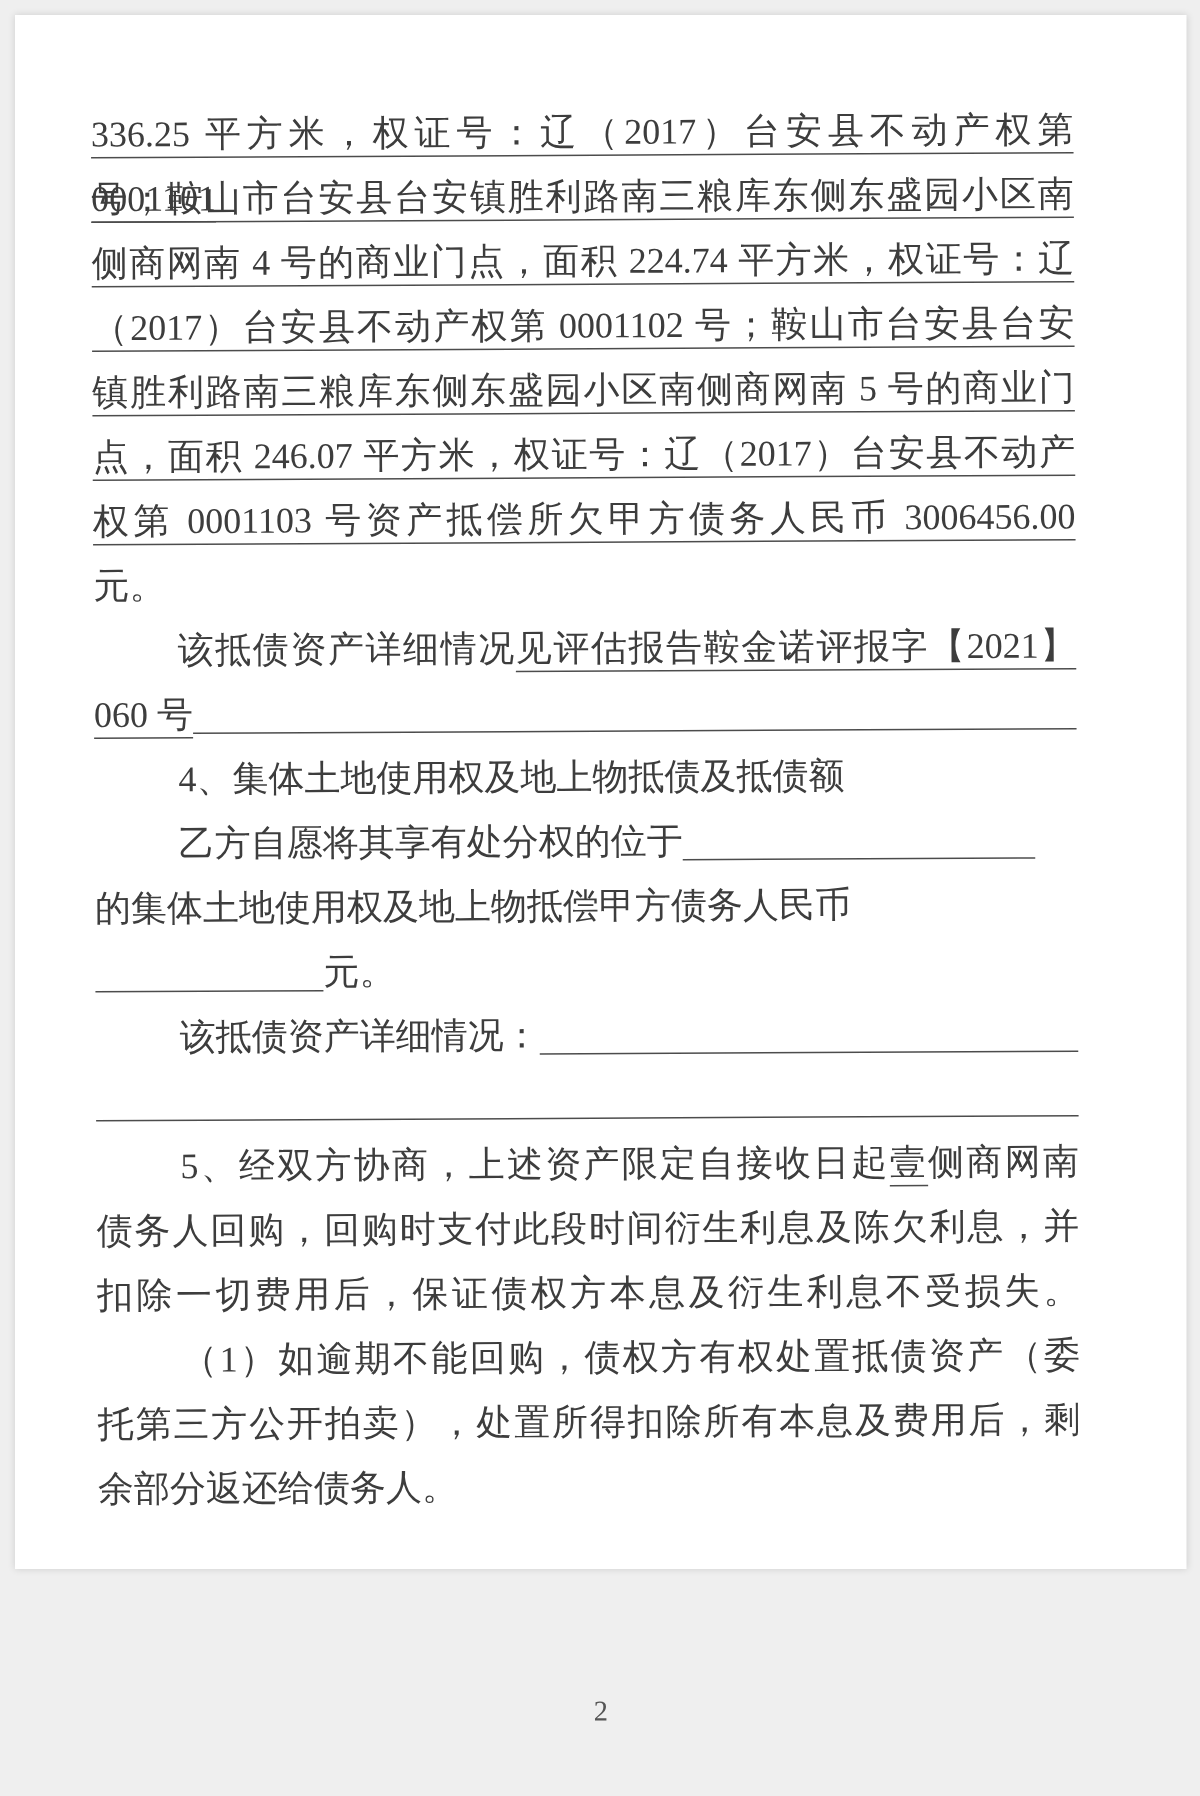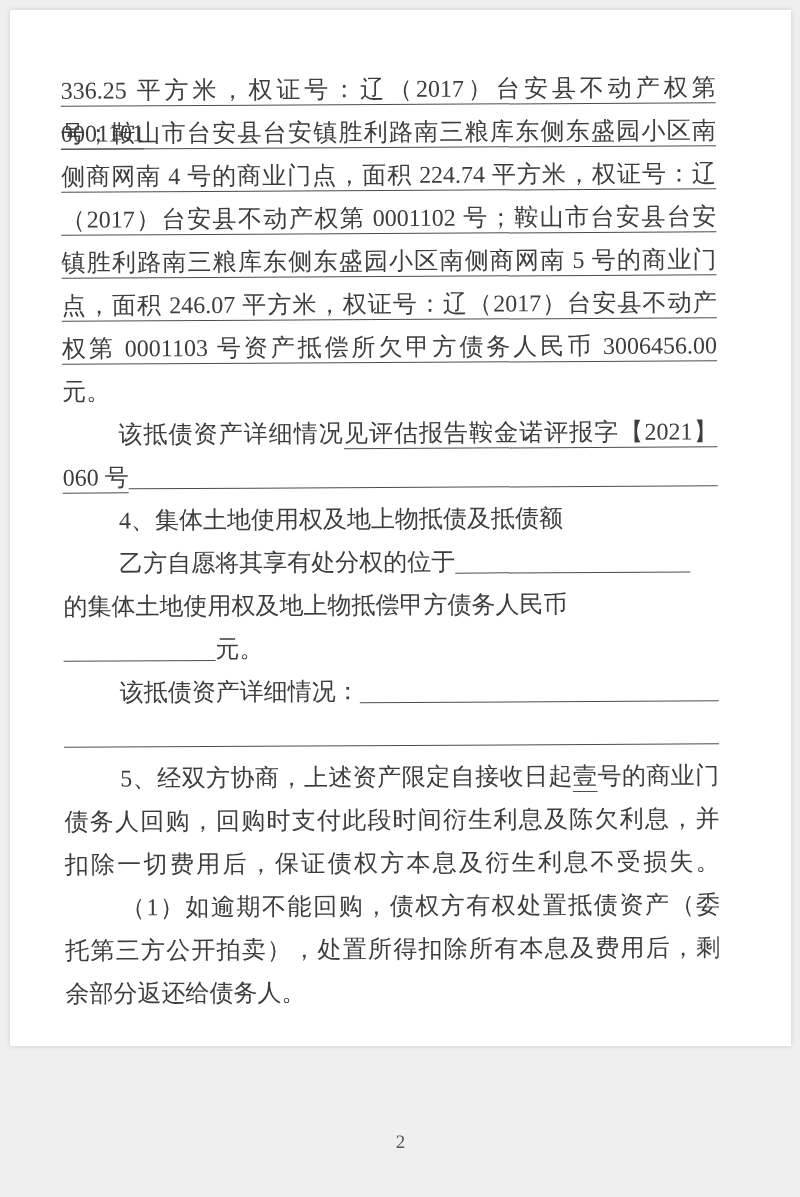--- a/index.html
+++ b/index.html
@@ -89,21 +89,21 @@
         <span class="blank" style="width: 152px;"></span>
         <span>元。</span>
       </div>
       <div class="line flex indent">
         <span>该抵债资产详细情况：</span>
         <span class="blank fill"></span>
       </div>
       <div class="line flex">
         <span class="blank fill"></span>
       </div>
-      <div class="line justify indent"><span>5、经双方协商，上述资产限定自接收日起</span><span class="seg-u">壹</span><span>号的商业门</span></div>
+      <div class="line justify indent"><span>5、经双方协商，上述资产限定自接收日起</span><span class="seg-u">壹</span><span>侧商网南</span></div>
       <div class="line justify"><span>债务人回购，回购时支付此段时间衍生利息及陈欠利息，并</span></div>
       <div class="line justify"><span>扣除一切费用后，保证债权方本息及衍生利息不受损失。</span></div>
       <div class="line justify indent"><span>（1）如逾期不能回购，债权方有权处置抵债资产（委</span></div>
       <div class="line justify"><span>托第三方公开拍卖），处置所得扣除所有本息及费用后，剩</span></div>
       <div class="line plain"><span>余部分返还给债务人。</span></div>
     </div>
   <div class="page-number">2</div>
 </div>
 
 </body></html>

